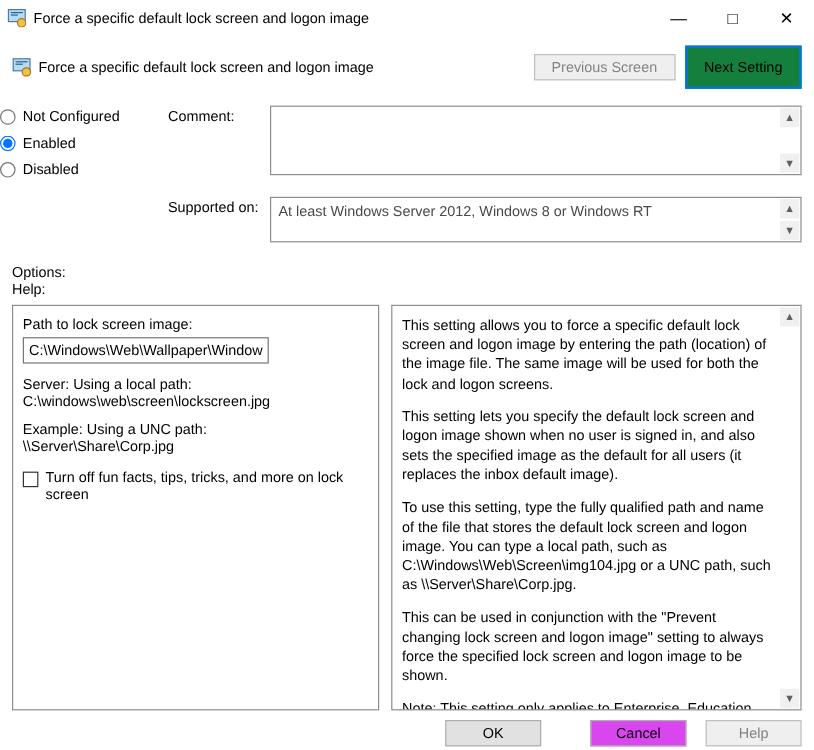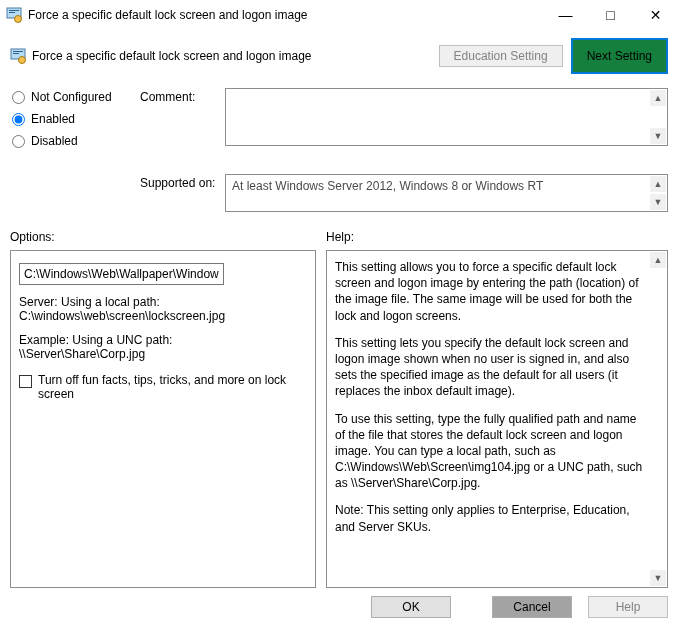--- a/index.html
+++ b/index.html
@@ -51,21 +51,21 @@
       padding: 0 14px;
       font-family: inherit;
       font-size: 12px;
       display: inline-flex;
       align-items: center;
       justify-content: center;
       margin-left: 8px;
     }
     .btn.disabled { color: #838383; background: #efefef; border-color:#bfbfbf; }
     .btn.primary { background: #15803d; border: 2px solid #0078d7; color:#000; height:36px; }
-    .radios { padding: 8px 12px 0 12px; width: 140px; }
+    .radios { padding: 8px 12px 0 0; width: 140px; }
     .radio-row { display: flex; align-items: center; margin-bottom: 8px; }
     .radio-row input { margin: 0 6px 0 0; }
     .textarea-box {
       border: 1px solid #8d8d8d;
       height: 58px;
       position: relative;
       margin-bottom: 6px;
     }
     .supported-box {
       border: 1px solid #8d8d8d;
@@ -84,20 +84,21 @@
       align-items: center;
       justify-content: center;
       font-size: 9px;
       color: #606060;
     }
     .scroll-up { top: 1px; }
     .scroll-down { bottom: 1px; }
     .sections-header {
       display: flex;
       padding: 18px 10px 6px 10px;
+      flex-direction: column;
     }
     .sections-header .left { width: 316px; }
     .lower {
       display: flex;
       padding: 0 10px;
       gap: 10px;
       height: 338px;
     }
     .panel {
       border: 1px solid #8d8d8d;
@@ -154,21 +155,21 @@
   <span class="gpicon">
     <svg viewBox="0 0 16 16">
         <rect x="1" y="1" width="14" height="10" fill="#b6dcf5" stroke="#4a7aa5"></rect>
         <rect x="3" y="3" width="10" height="1" fill="#2b5f8e"></rect>
         <rect x="3" y="5" width="6" height="1" fill="#2b5f8e"></rect>
         <circle cx="12" cy="12" r="3.5" fill="#f5c04a" stroke="#a57a1a"></circle>
       </svg>
   </span>
   <span>Force a specific default lock screen and logon image</span>
   <span class="spacer"></span>
-  <button class="btn disabled">Education Setting</button>
+  <button class="btn disabled">Previous Screen</button>
   <button class="btn primary">Next Setting</button>
 </div>
 
 <div style="display:flex;">
   <div class="radios">
     <div class="radio-row">
       <input type="radio" name="st" style="">
       <span>Not Configured</span>
     </div>
     <div class="radio-row">
@@ -182,61 +183,63 @@
   </div>
 
   <div style="flex:1; padding:6px 10px 0 0;">
     <div style="display:flex;justify-content:flex-end;">
       <div style="width:85px; text-align:left; padding-top:2px;">Comment:</div>
       <div class="textarea-box" style="flex:1;">
         <div class="scroll-up">▲</div>
         <div class="scroll-down">▼</div>
       </div>
     </div>
-    <div style="display:flex; margin-top:22px;">
+    <div style="display:flex; margin-top:12px;">
       <div style="width:85px; text-align:left; padding-top:2px;">Supported on:</div>
       <div class="supported-box" style="flex:1;">
         <span>At least Windows Server 2012, Windows 8 or Windows RT</span>
         <div class="scroll-up">▲</div>
         <div class="scroll-down">▼</div>
       </div>
     </div>
   </div>
 </div>
 
 <div class="sections-header">
   <div class="left">Options:</div>
   <div>Help:</div>
 </div>
 
 <div class="lower">
   <div class="panel left">
+    <div>Path to lock screen image:</div>
     <input class="options-input" type="text" value="C:\Windows\Web\Wallpaper\Windows\i" style="">
     <div class="example">
       <div>Server: Using a local path:</div>
       <div>C:\windows\web\screen\lockscreen.jpg</div>
     </div>
     <div class="example">
       <div>Example: Using a UNC path:</div>
       <div>\\Server\Share\Corp.jpg</div>
     </div>
     <div class="checkbox-row">
       <div class="chkbox"></div>
       <div style="max-width:260px;">Turn off fun facts, tips, tricks, and more on lock screen</div>
     </div>
   </div>
   <div class="panel">
     <div class="help-text" style="padding-right:16px;">
       <p>This setting allows you to force a specific default lock screen and logon image by entering the path (location) of the image file. The same image will be used for both the lock and logon screens.</p>
       <p>This setting lets you specify the default lock screen and logon image shown when no user is signed in, and also sets the specified image as the default for all users (it replaces the inbox default image).</p>
       <p>To use this setting, type the fully qualified path and name of the file that stores the default lock screen and logon image. You can type a local path, such as C:\Windows\Web\Screen\img104.jpg or a UNC path, such as \\Server\Share\Corp.jpg.</p>
+      <p>This can be used in conjunction with the "Prevent changing lock screen and logon image" setting to always force the specified lock screen and logon image to be shown.</p>
       <p>Note: This setting only applies to Enterprise, Education, and Server SKUs.</p>
     </div>
     <div class="scroll-up">▲</div>
     <div class="scroll-down">▼</div>
   </div>
 </div>
 
 <div class="footer">
   <button class="btn" style="background:#e1e1e1;">OK</button>
-  <button class="btn" style="background:#a3a3a3;margin-left:33px;">Cancel</button>
+  <button class="btn" style="background:#d946ef;margin-left:33px;">Cancel</button>
   <button class="btn disabled">Help</button>
 </div>
 
 </body></html>

